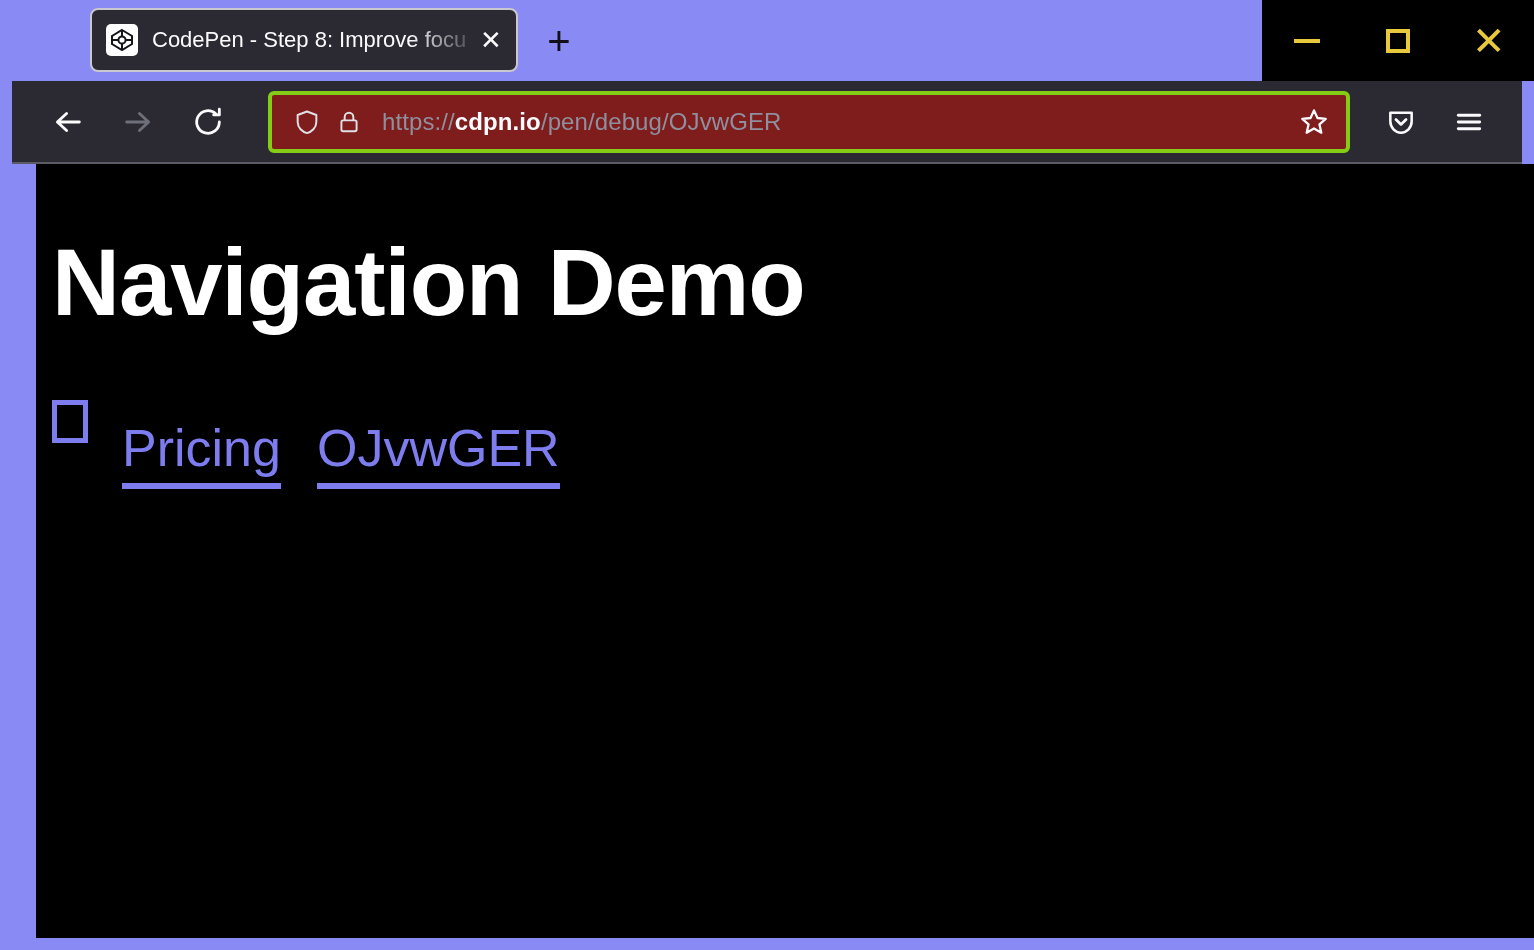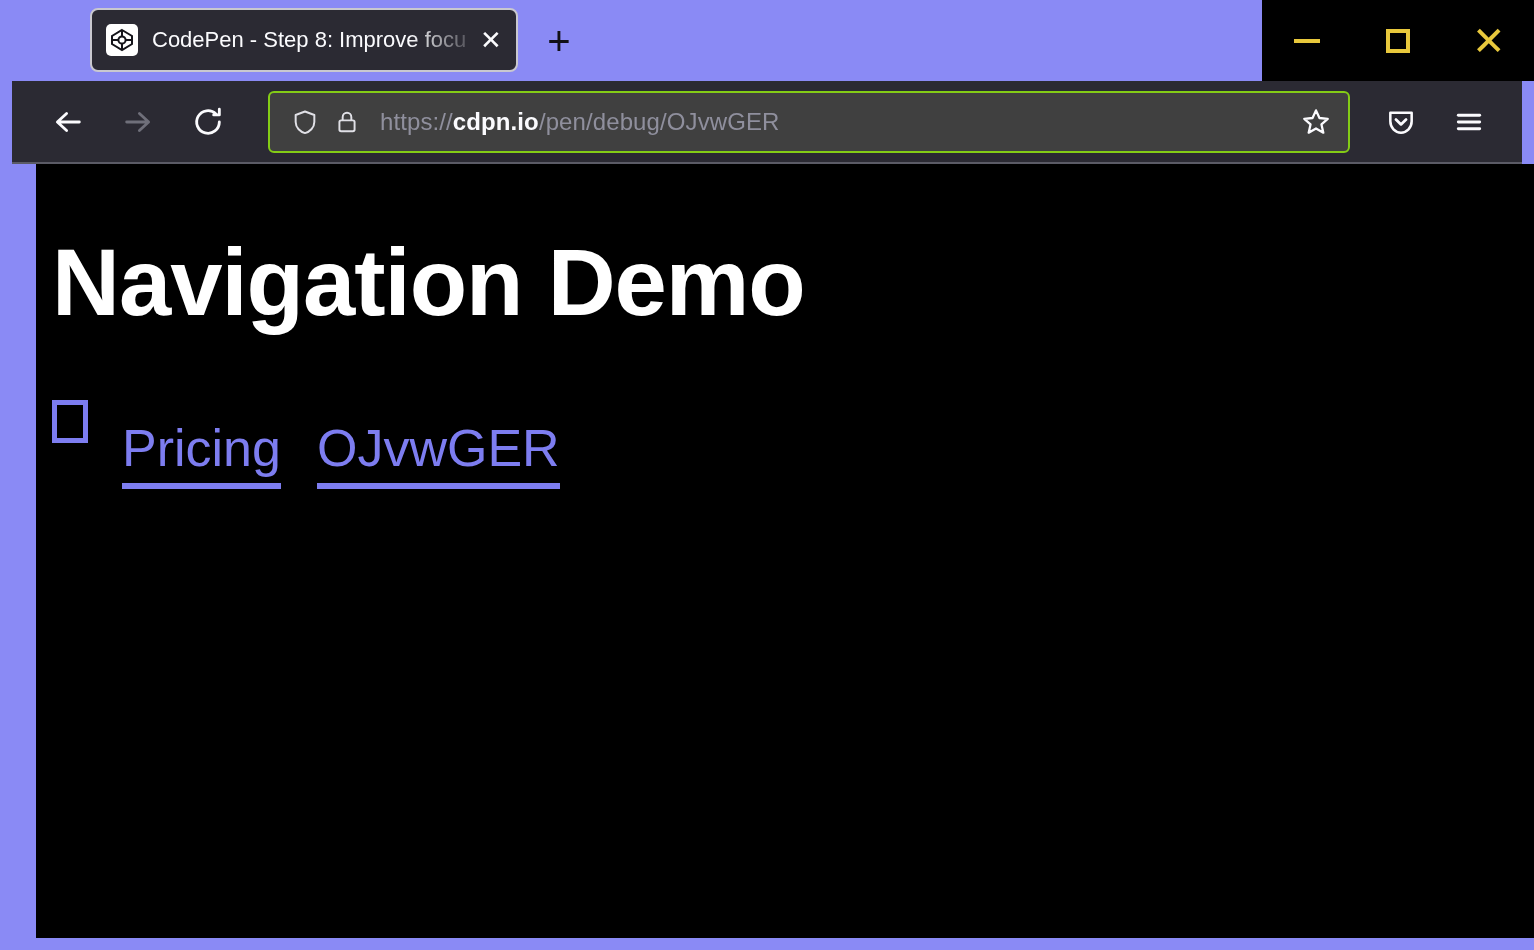--- a/index.html
+++ b/index.html
@@ -167,22 +167,22 @@
   }
   #nav-back   { margin-left: 22px; }
   #nav-fwd    { margin-left: 2px; }
   #nav-reload { margin-left: 2px; }
 
   #urlbar {
     flex: 1 1 auto;
     height: 62px;
     margin-left: 26px;
     margin-right: 22px;
-    background: #404040;
-    border: 2px solid #84cc16;
+    background: #7f1d1d;
+    border: 4px solid #84cc16;
     border-radius: 6px;
     box-sizing: border-box;
     display: flex;
     align-items: center;
     padding: 0 8px 0 14px;
     overflow: hidden;
   }
 
   #urlbar-shield, #urlbar-lock {
     width: 42px;

